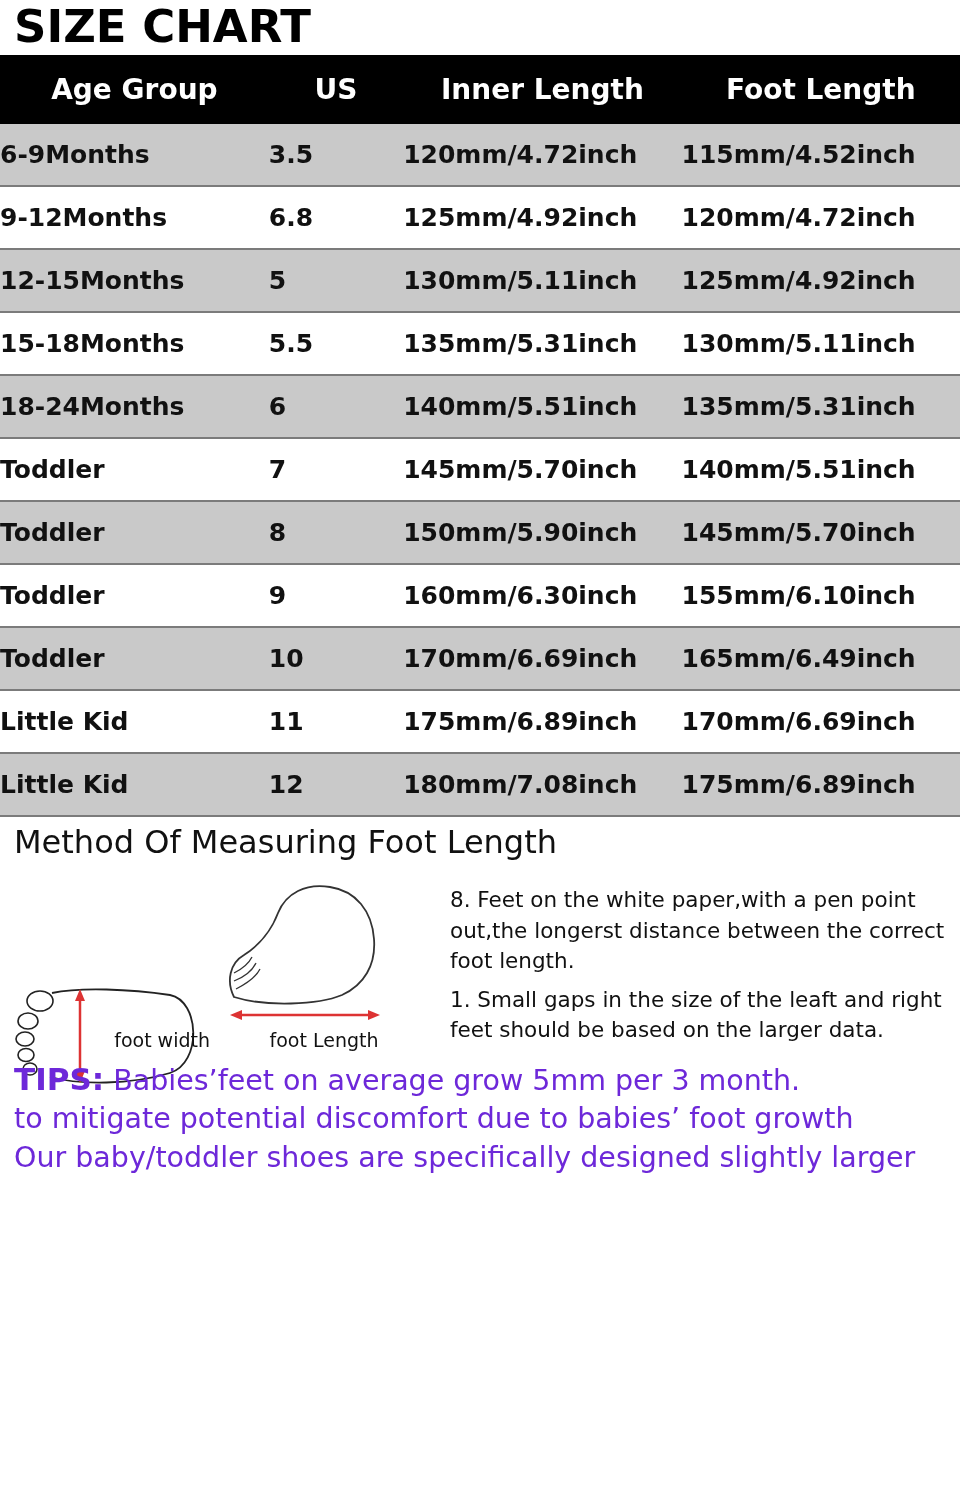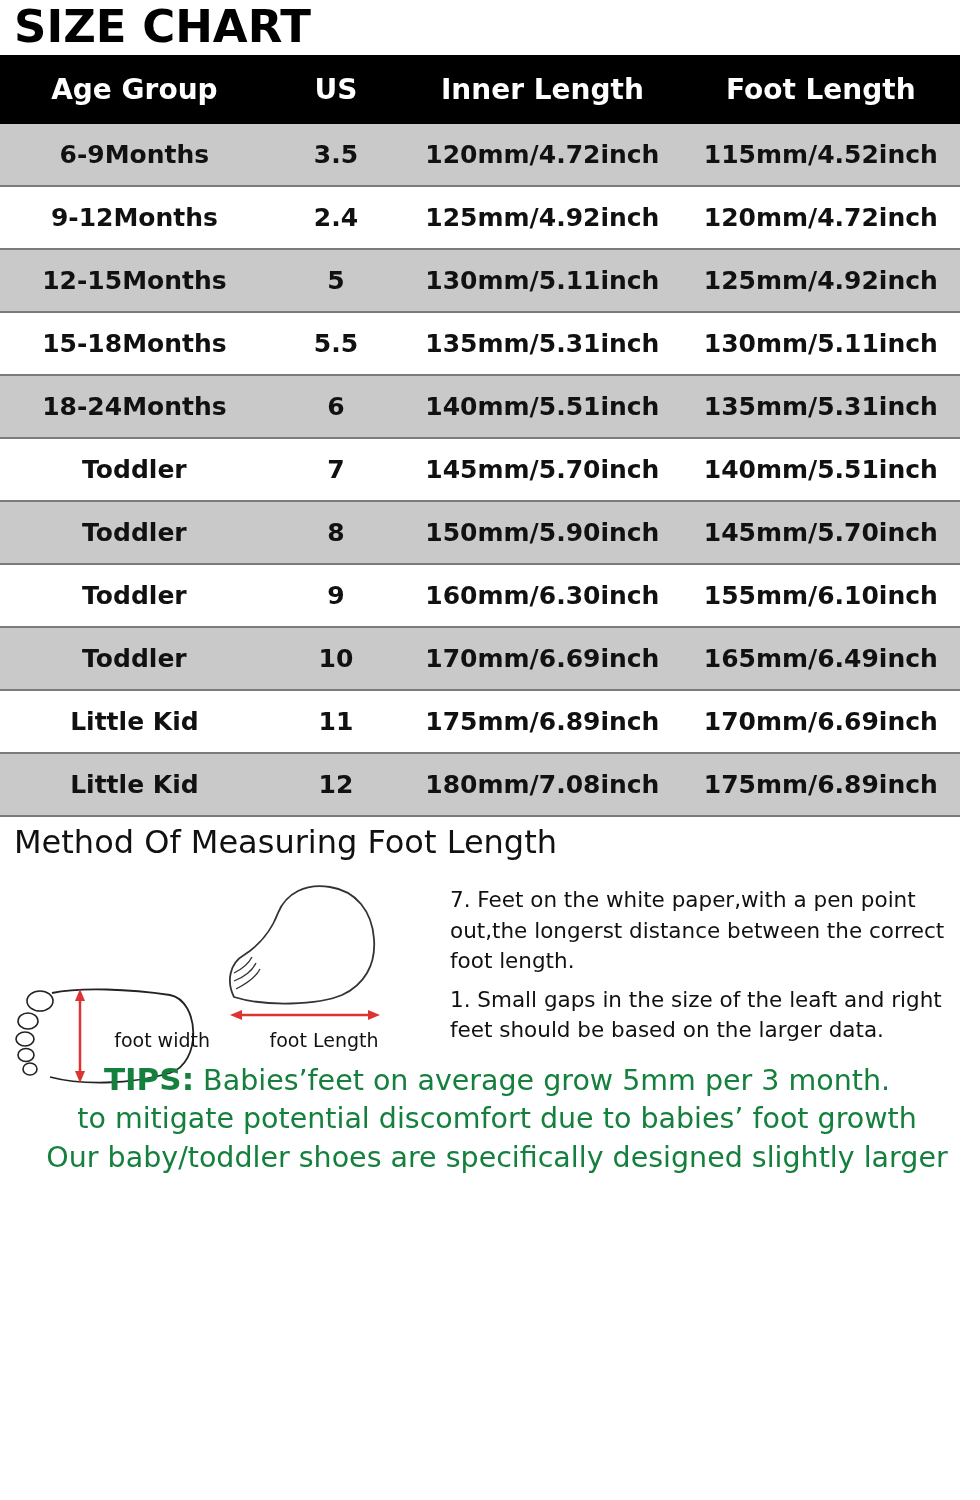--- a/index.html
+++ b/index.html
@@ -38,21 +38,21 @@
     font-size: 28px;
     font-weight: 800;
     padding: 18px 0;
     text-align: center;
     font-family: "DejaVu Sans", sans-serif;
   }
   table.size-table td {
     font-size: 25px;
     font-weight: 700;
     color: #111111;
-    text-align: center;
+    text-align: left;
     padding: 16px 0;
     border-bottom: 2px solid #7b7b7b;
     font-family: "DejaVu Sans", sans-serif;
   }
   table.size-table tr.shade td { background: #c9c9c9; }
   table.size-table tr.plain td { background: #ffffff; }
   col.c-age { width: 28%; }
   col.c-us  { width: 14%; }
   col.c-inner { width: 29%; }
   col.c-foot { width: 29%; }
@@ -85,24 +85,23 @@
     color: #111;
     line-height: 1.42;
     margin-bottom: 8px;
     font-family: "DejaVu Sans", sans-serif;
   }
   .tips {
     padding: 4px 0 0 14px;
   }
   .tips-line {
     font-size: 28.5px;
-    color: #15803d;
+    color: #6d28d9;
     line-height: 1.36;
     font-family: "DejaVu Sans", sans-serif;
-    text-align: center;
   }
   .tips-label {
     font-size: 31px;
     font-weight: 700;
   }
   .lbl {
     font-size: 19px;
     color: #111;
     text-align: center;
     font-family: "DejaVu Sans", sans-serif;
@@ -132,21 +131,21 @@
     </thead>
     <tbody>
       <tr class="shade">
         <td>6-9Months</td>
         <td>3.5</td>
         <td>120mm/4.72inch</td>
         <td>115mm/4.52inch</td>
       </tr>
       <tr class="plain">
         <td>9-12Months</td>
-        <td>2.4</td>
+        <td>6.8</td>
         <td>125mm/4.92inch</td>
         <td>120mm/4.72inch</td>
       </tr>
       <tr class="shade">
         <td>12-15Months</td>
         <td>5</td>
         <td>130mm/5.11inch</td>
         <td>125mm/4.92inch</td>
       </tr>
       <tr class="plain">
@@ -234,21 +233,21 @@
           <line x1="22" y1="138" x2="160" y2="138" stroke="#d33" stroke-width="2.5"></line>
           <polygon points="16,138 28,133 28,143" fill="#d33"></polygon>
           <polygon points="166,138 154,133 154,143" fill="#d33"></polygon>
         </svg>
         <div class="lbl" style="margin-top:-2px;">foot Length</div>
       </div>
 
     </div>
 
     <div class="steps">
-      <div class="step">7. Feet on the white paper,with a pen point out,the longerst distance between the correct foot length.</div>
+      <div class="step">8. Feet on the white paper,with a pen point out,the longerst distance between the correct foot length.</div>
       <div class="step">1. Small gaps in the size of the leaft and right feet should be based on the larger data.</div>
     </div>
   </div>
 
   <div class="tips">
     <div class="tips-line">
       <span class="tips-label">TIPS:</span>
       <span>Babies’feet on average grow 5mm per 3 month.</span>
     </div>
     <div class="tips-line">to mitigate potential discomfort due to babies’ foot growth</div>

